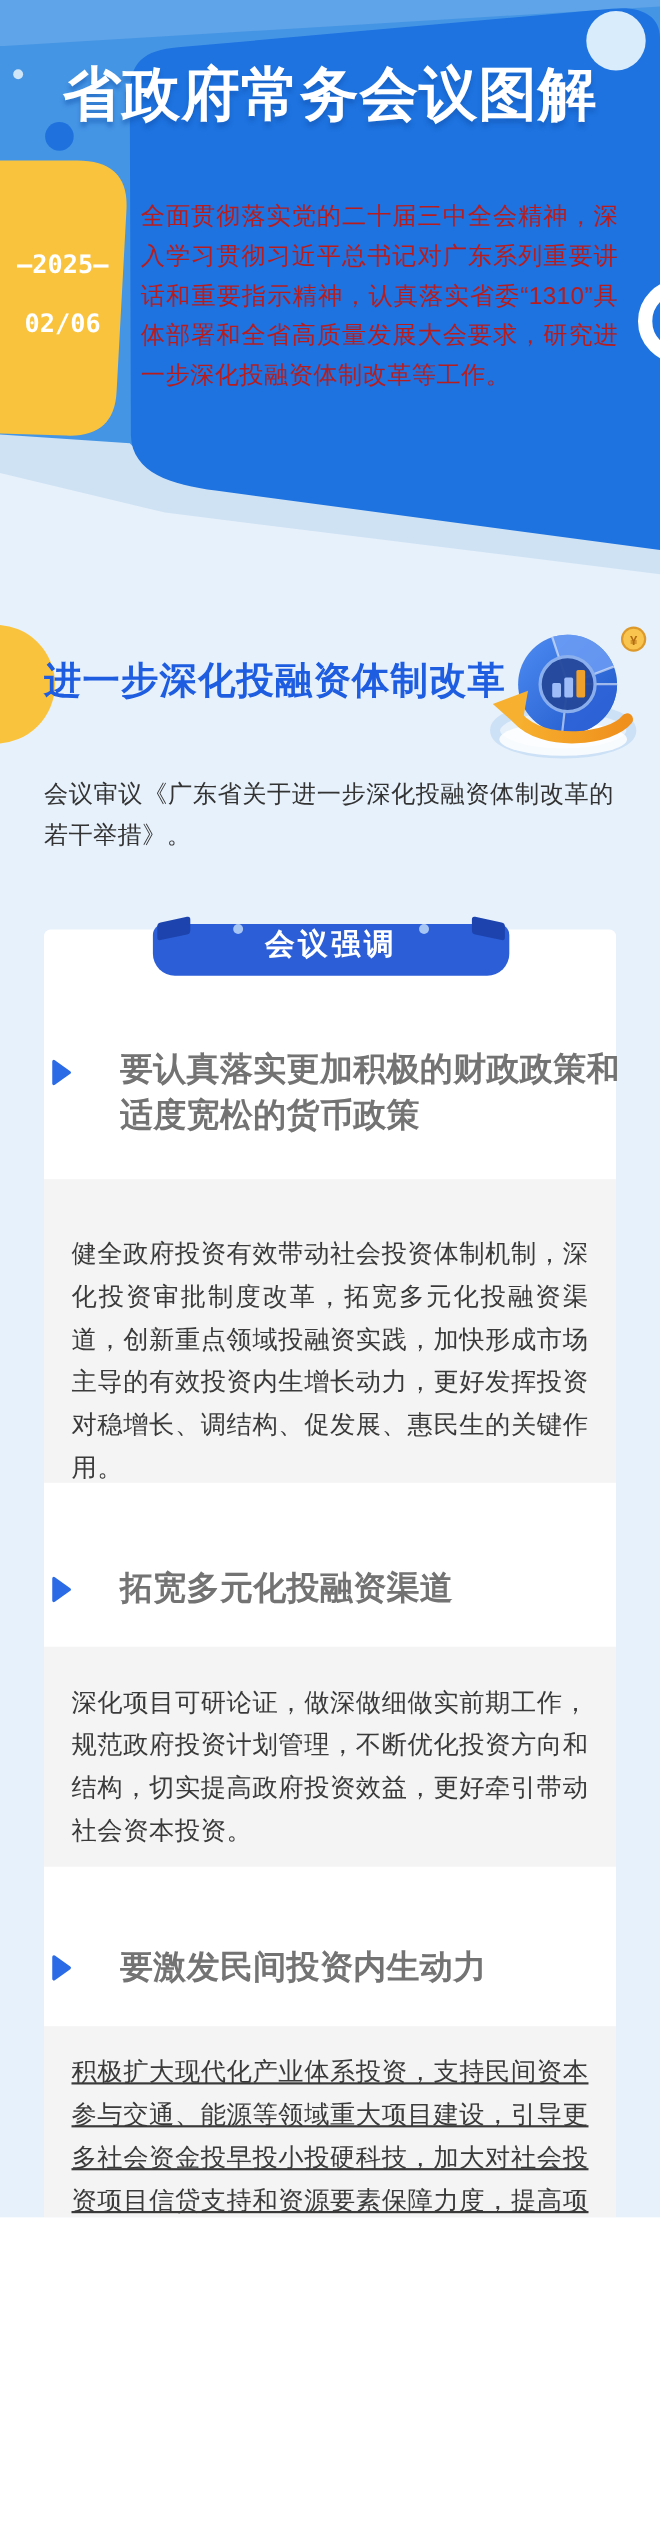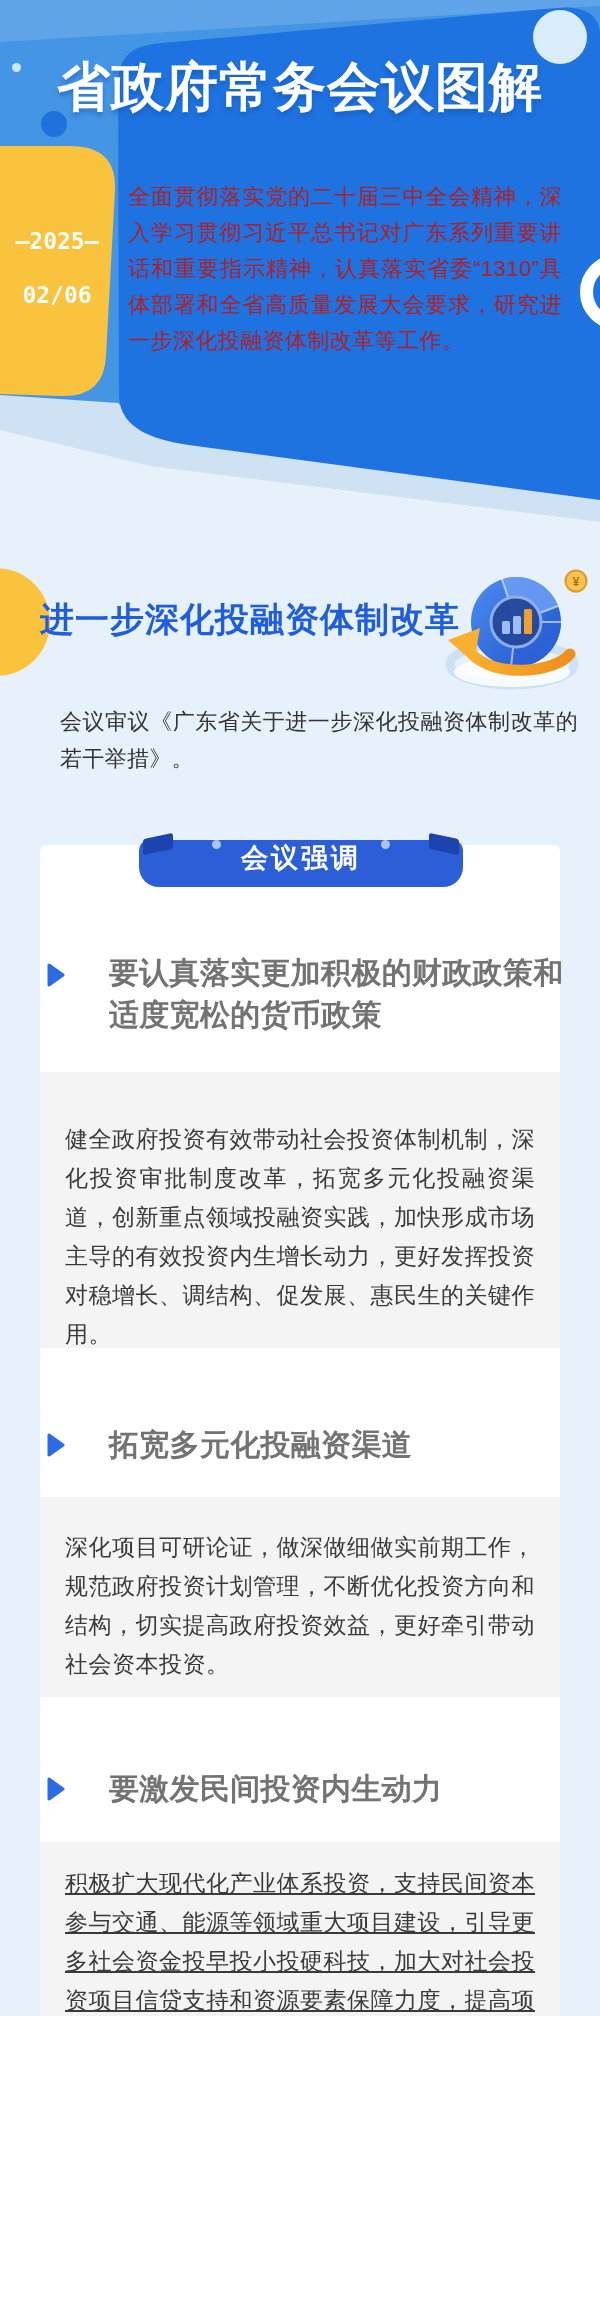--- a/index.html
+++ b/index.html
@@ -26,21 +26,21 @@
   .hdr-date.l2{top:282px;}
   .hdr-intro{position:absolute;left:128px;top:179px;width:434px;color:#b91c1c;
     font-size:22px;line-height:36px;letter-spacing:.4px;text-align:justify;}
 
   
   .topic-circle{position:absolute;left:-58px;top:568px;width:108px;height:108px;border-radius:50%;background:#fac33d;}
   .topic-title{position:absolute;left:40px;top:599px;font-size:34px;font-weight:bold;color:#1e5de0;
     letter-spacing:1px;line-height:40px;}
   .topic-icon{position:absolute;left:438px;top:566px;}
   .topic-summary{position:absolute;left:40px;top:703px;width:518px;color:#333333;
-    font-size:22px;line-height:37px;letter-spacing:.3px;text-align:justify;margin-left:20px;}
+    font-size:22px;line-height:37px;letter-spacing:.3px;text-align:justify;}
 
   
   .card{position:absolute;left:40px;top:845px;width:520px;height:1317px;background:#ffffff;border-radius:6px;}
   .ribbon{position:absolute;left:139px;top:840px;width:324px;height:47px;background:#2c5ed8;
     border-radius:10px 10px 20px 20px;z-index:3;display:flex;align-items:flex-start;justify-content:center;gap:20px;}
   .ribbon::before,.ribbon::after{content:'';position:absolute;top:-4px;width:30px;height:16px;
     background:#1d44ae;z-index:-1;border-radius:3px;}
   .ribbon::before{left:4px;transform:skewY(-12deg);}
   .ribbon::after{right:4px;transform:skewY(12deg);}
   .ribbon-label{color:#ffffff;font-size:27px;font-weight:bold;letter-spacing:3px;}

